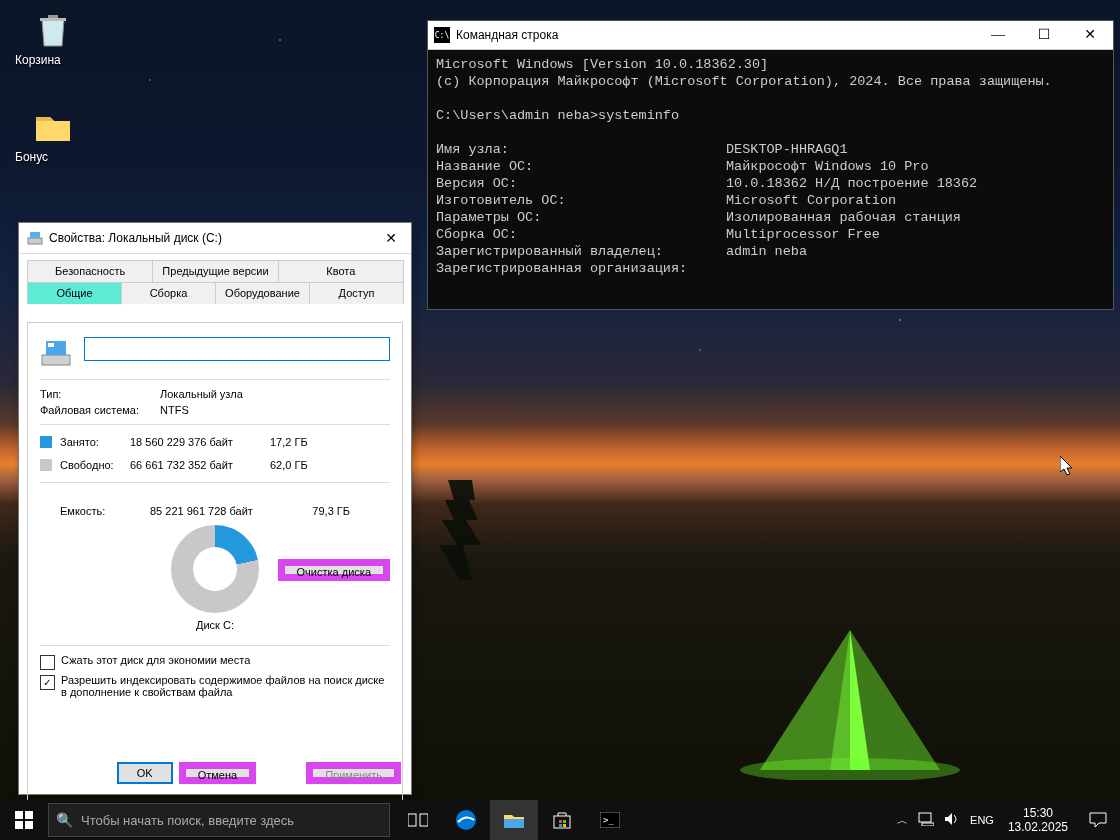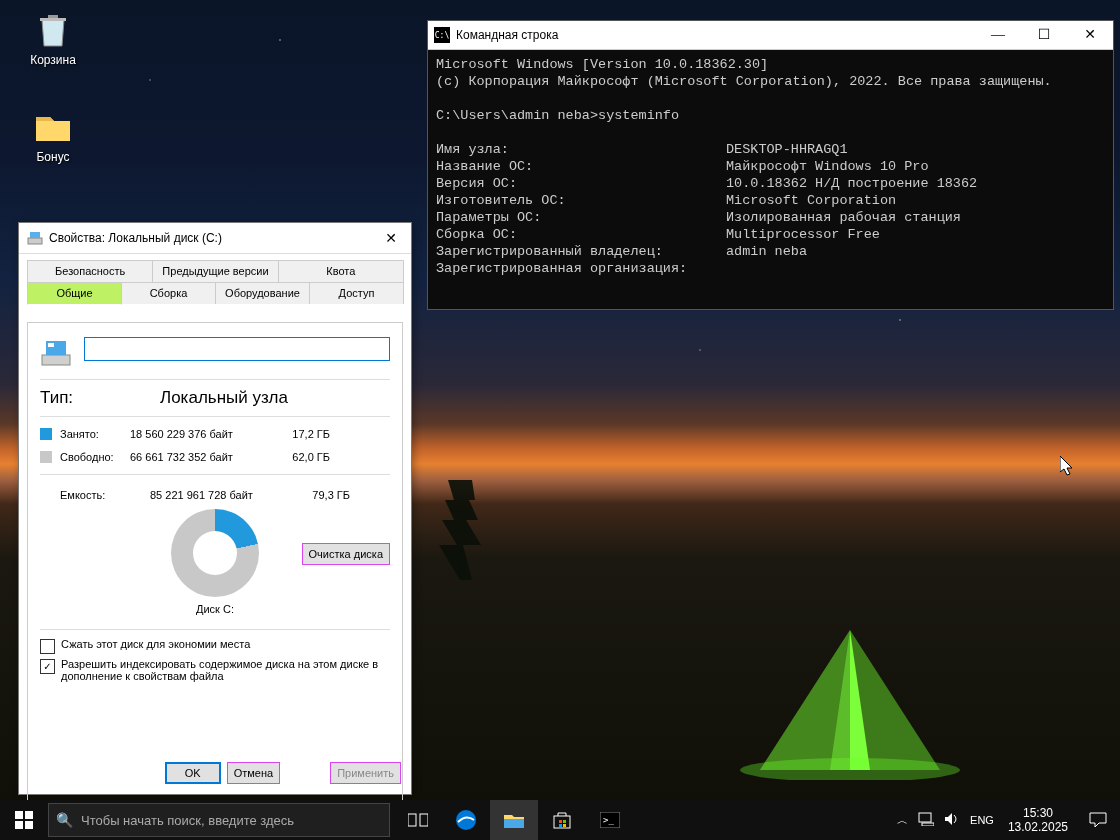--- a/index.html
+++ b/index.html
@@ -1,62 +1,62 @@
 <!DOCTYPE html>
 <html><head>
 <meta charset="utf-8">
 <style>
 html,body{margin:0;padding:0;width:1120px;height:840px;overflow:hidden;font-family:"Segoe UI",Tahoma,sans-serif;font-size:12px;background:#000;}
 .desktop{position:relative;width:1120px;height:800px;background:linear-gradient(to bottom,#0a1528 0%,#0d1830 20%,#122240 35%,#2a2838 48%,#5a3828 53%,#c0622a 56%,#e88030 58%,#a06040 60%,#402818 63%,#1a1810 70%,#101008 100%);}
 .stars{position:absolute;inset:0;background-image:radial-gradient(1px 1px at 50px 30px,#fff,transparent),radial-gradient(1px 1px at 150px 80px,#ccc,transparent),radial-gradient(1px 1px at 280px 40px,#fff,transparent),radial-gradient(1px 1px at 500px 120px,#aaa,transparent),radial-gradient(1px 1px at 650px 90px,#fff,transparent),radial-gradient(1px 1px at 800px 50px,#ccc,transparent),radial-gradient(1px 1px at 950px 180px,#fff,transparent),radial-gradient(1px 1px at 1050px 70px,#aaa,transparent),radial-gradient(1px 1px at 600px 280px,#888,transparent),radial-gradient(1px 1px at 700px 350px,#ccc,transparent),radial-gradient(1px 1px at 900px 320px,#fff,transparent);background-repeat:repeat;}
 .tent{position:absolute;bottom:20px;right:160px;width:220px;height:160px;}
 .tent svg{width:100%;height:100%;}
 .trees{position:absolute;bottom:220px;left:430px;width:60px;height:100px;background:#0a1008;clip-path:polygon(30% 0,40% 20%,25% 20%,40% 40%,20% 40%,45% 65%,15% 65%,50% 100%,70% 100%,55% 65%,85% 65%,60% 40%,80% 40%,65% 20%,75% 20%,70% 0);opacity:.9;}
-.desktop-icon{position:absolute;left:15px;width:76px;text-align:center;color:#fff;text-shadow:1px 1px 2px #000;cursor:default;}
+.desktop-icon{position:absolute;left:15px;width:76px;color:#fff;text-shadow:1px 1px 2px #000;cursor:default;}
 .desktop-icon .ic{width:42px;height:42px;margin:0 auto 3px;}
 .desktop-icon .lbl{font-size:12px;}
 .di-bin{top:8px;}
 .di-bonus{top:105px;}
 
 .propwin{position:absolute;left:18px;top:222px;width:392px;height:571px;background:#fff;border:1px solid #777;color:#000;box-shadow:2px 2px 8px rgba(0,0,0,.3);}
 .pw-title{height:30px;display:flex;align-items:center;padding:0 4px 0 8px;border-bottom:1px solid #ddd;}
 .pw-title .ic{width:16px;height:16px;margin-right:6px;}
 .pw-title .txt{flex:1;font-size:12px;}
 .pw-title .close{width:32px;height:22px;text-align:center;font-size:14px;line-height:22px;cursor:pointer;}
 .pw-tabs{padding:6px 8px 18px;}
 .tabrow{display:flex;}
 .tabrow .tab{flex:1;height:21px;line-height:21px;text-align:center;border:1px solid #ccc;border-bottom:none;background:#fff;font-size:11px;cursor:pointer;margin-right:-1px;}
 .tabrow.top .tab{border-bottom:none;}
 .tabrow.bot .tab{}
-.tab.active{background:#bef264;border-bottom:1px solid #fff;position:relative;z-index:2;}
+.tab.active{background:#5eead4;border-bottom:1px solid #fff;position:relative;z-index:2;}
 .tab.inactive{background:#f0f0f0;}
 .tabpanel{border:1px solid #ccc;margin:-1px 8px 8px;padding:14px 12px 10px;height:456px;position:relative;}
 .drive-row{display:flex;align-items:flex-start;gap:12px;margin-bottom:10px;}
 .drive-ic{width:32px;height:32px;}
 .drive-name{flex:1;height:22px;border:1px solid #0078d7;padding:0 4px;font-size:12px;outline:none;}
-.kv{display:flex;font-size:17px;margin:4px 0;}
+.kv{display:flex;font-size:11px;margin:4px 0;}
 .kv .k{width:120px;}
 .hr{height:1px;background:#ddd;margin:8px 0;}
 .space-row{display:flex;align-items:center;font-size:11px;margin:11px 0;}
 .sq{width:12px;height:12px;margin-right:8px;}
 .sq.used{background:#2299dd;}
 .sq.free{background:#c8c8c8;}
 .space-row .lbl{width:70px;}
 .space-row .bytes{width:140px;}
-.space-row .gb{width:60px;text-align:right;}
-.cap-row{display:flex;font-size:11px;margin:14px 0 4px;}
+.space-row .gb{width:60px;}
+.cap-row{display:flex;font-size:11px;margin:22px 0 4px;}
 .cap-row .lbl{width:90px;margin-left:20px;}
 .cap-row .bytes{width:140px;}
 .cap-row .gb{width:60px;text-align:right;}
 .pie-wrap{text-align:center;margin:8px 0 2px;position:relative;}
 .pie{width:88px;height:88px;border-radius:50%;margin:0 auto;background:conic-gradient(#2299dd 0deg 78deg,#c8c8c8 78deg 360deg);position:relative;}
 .pie::after{content:"";position:absolute;inset:22px;background:#fff;border-radius:50%;}
 .disk-lbl{font-size:11px;margin-top:6px;}
 .cleanup{position:absolute;right:0;top:34px;}
-.btn{height:22px;padding:0 6px;border:1px solid #d946ef;background:#e1e1e1;font-size:11px;cursor:pointer;}
+.btn{height:22px;padding:0 12px;border:7px solid #d946ef;background:#e1e1e1;font-size:11px;cursor:pointer;}
 .btn.primary{border:2px solid #0078d7;padding:0 18px;}
 .btn[disabled]{color:#888;margin-left:44px;}
 .chk-row{display:flex;align-items:flex-start;font-size:11px;margin:4px 0;gap:6px;}
 .chk{width:13px;height:13px;border:1px solid #333;flex:none;margin-top:1px;display:flex;align-items:center;justify-content:center;font-size:10px;}
 .pw-buttons{position:absolute;right:10px;bottom:10px;display:flex;gap:6px;}
 
 .cmdwin{position:absolute;left:427px;top:20px;width:685px;height:288px;background:#0c0c0c;border:1px solid #555;display:flex;flex-direction:column;}
 .cmd-title{height:28px;background:#fff;color:#000;display:flex;align-items:center;border-bottom:1px solid #ccc;}
 .cmd-title .ic{width:16px;height:16px;margin:0 6px;background:#000;display:flex;align-items:center;justify-content:center;color:#fff;font-size:8px;font-family:monospace;}
 .cmd-title .txt{flex:1;font-size:12px;}
@@ -137,20 +137,24 @@
               <rect x="6" y="4" width="20" height="14" fill="#4aa8e8"></rect>
               <rect x="8" y="6" width="6" height="4" fill="#fff"></rect>
             </svg></div>
         <input class="drive-name" value="" style="">
       </div>
       <div class="hr"></div>
       <div class="kv">
           <span class="k">Тип:</span>
           <span>Локальный узла</span>
         </div>
+      <div class="kv">
+          <span class="k">Файловая система:</span>
+          <span>NTFS</span>
+        </div>
       <div class="hr"></div>
       <div class="space-row">
           <span class="sq used"></span>
           <span class="lbl">Занято:</span>
           <span class="bytes">18 560 229 376 байт</span>
           <span class="gb">17,2 ГБ</span>
         </div>
       <div class="space-row">
           <span class="sq free"></span>
           <span class="lbl">Свободно:</span>
@@ -168,40 +172,40 @@
         <div class="disk-lbl">Диск C:</div>
         <button class="btn cleanup" style="position:absolute;right:0;bottom:0;">Очистка диска</button>
       </div>
       <div class="hr" style="margin-top:14px;"></div>
       <div class="chk-row">
           <span class="chk"></span>
           <span>Сжать этот диск для экономии места</span>
         </div>
       <div class="chk-row">
           <span class="chk">✓</span>
-          <span>Разрешить индексировать содержимое диска на этом диске в дополнение к свойствам файла</span>
+          <span>Разрешить индексировать содержимое файлов на поиск диске в дополнение к свойствам файла</span>
         </div>
     </div>
     <div class="pw-buttons">
       <button class="btn primary">OK</button>
       <button class="btn">Отмена</button>
       <button class="btn" disabled="">Применить</button>
     </div>
   </div>
 
   <div class="cmdwin">
     <div class="cmd-title">
       <span class="ic">C:\</span>
       <span class="txt">Командная строка</span>
       <span class="wbtn">—</span>
       <span class="wbtn">☐</span>
       <span class="wbtn">✕</span>
     </div>
     <div class="cmd-body"><span>Microsoft Windows [Version 10.0.18362.30]</span>
-<span>(c) Корпорация Майкрософт (Microsoft Corporation), 2022. Все права защищены.</span>
+<span>(c) Корпорация Майкрософт (Microsoft Corporation), 2024. Все права защищены.</span>
 
 <span>C:\Users\admin neba&gt;systeminfo</span>
 
 <div class="row"><span class="kcol">Имя узла:</span><span>DESKTOP-HHRAGQ1</span></div><div class="row"><span class="kcol">Название ОС:</span><span>Майкрософт Windows 10 Pro</span></div><div class="row"><span class="kcol">Версия ОС:</span><span>10.0.18362 Н/Д построение 18362</span></div><div class="row"><span class="kcol">Изготовитель ОС:</span><span>Microsoft Corporation</span></div><div class="row"><span class="kcol">Параметры ОС:</span><span>Изолированная рабочая станция</span></div><div class="row"><span class="kcol">Сборка ОС:</span><span>Multiprocessor Free</span></div><div class="row"><span class="kcol">Зарегистрированный владелец:</span><span>admin neba</span></div><div class="row"><span class="kcol">Зарегистрированная организация:</span><span></span></div></div>
   </div>
 
   <svg class="cursor" width="16" height="22">
       <path d="M0 0 L0 16 L4 13 L7 19 L10 18 L7 12 L12 12 Z" fill="#fff" stroke="#000"></path>
     </svg>
 </div>

